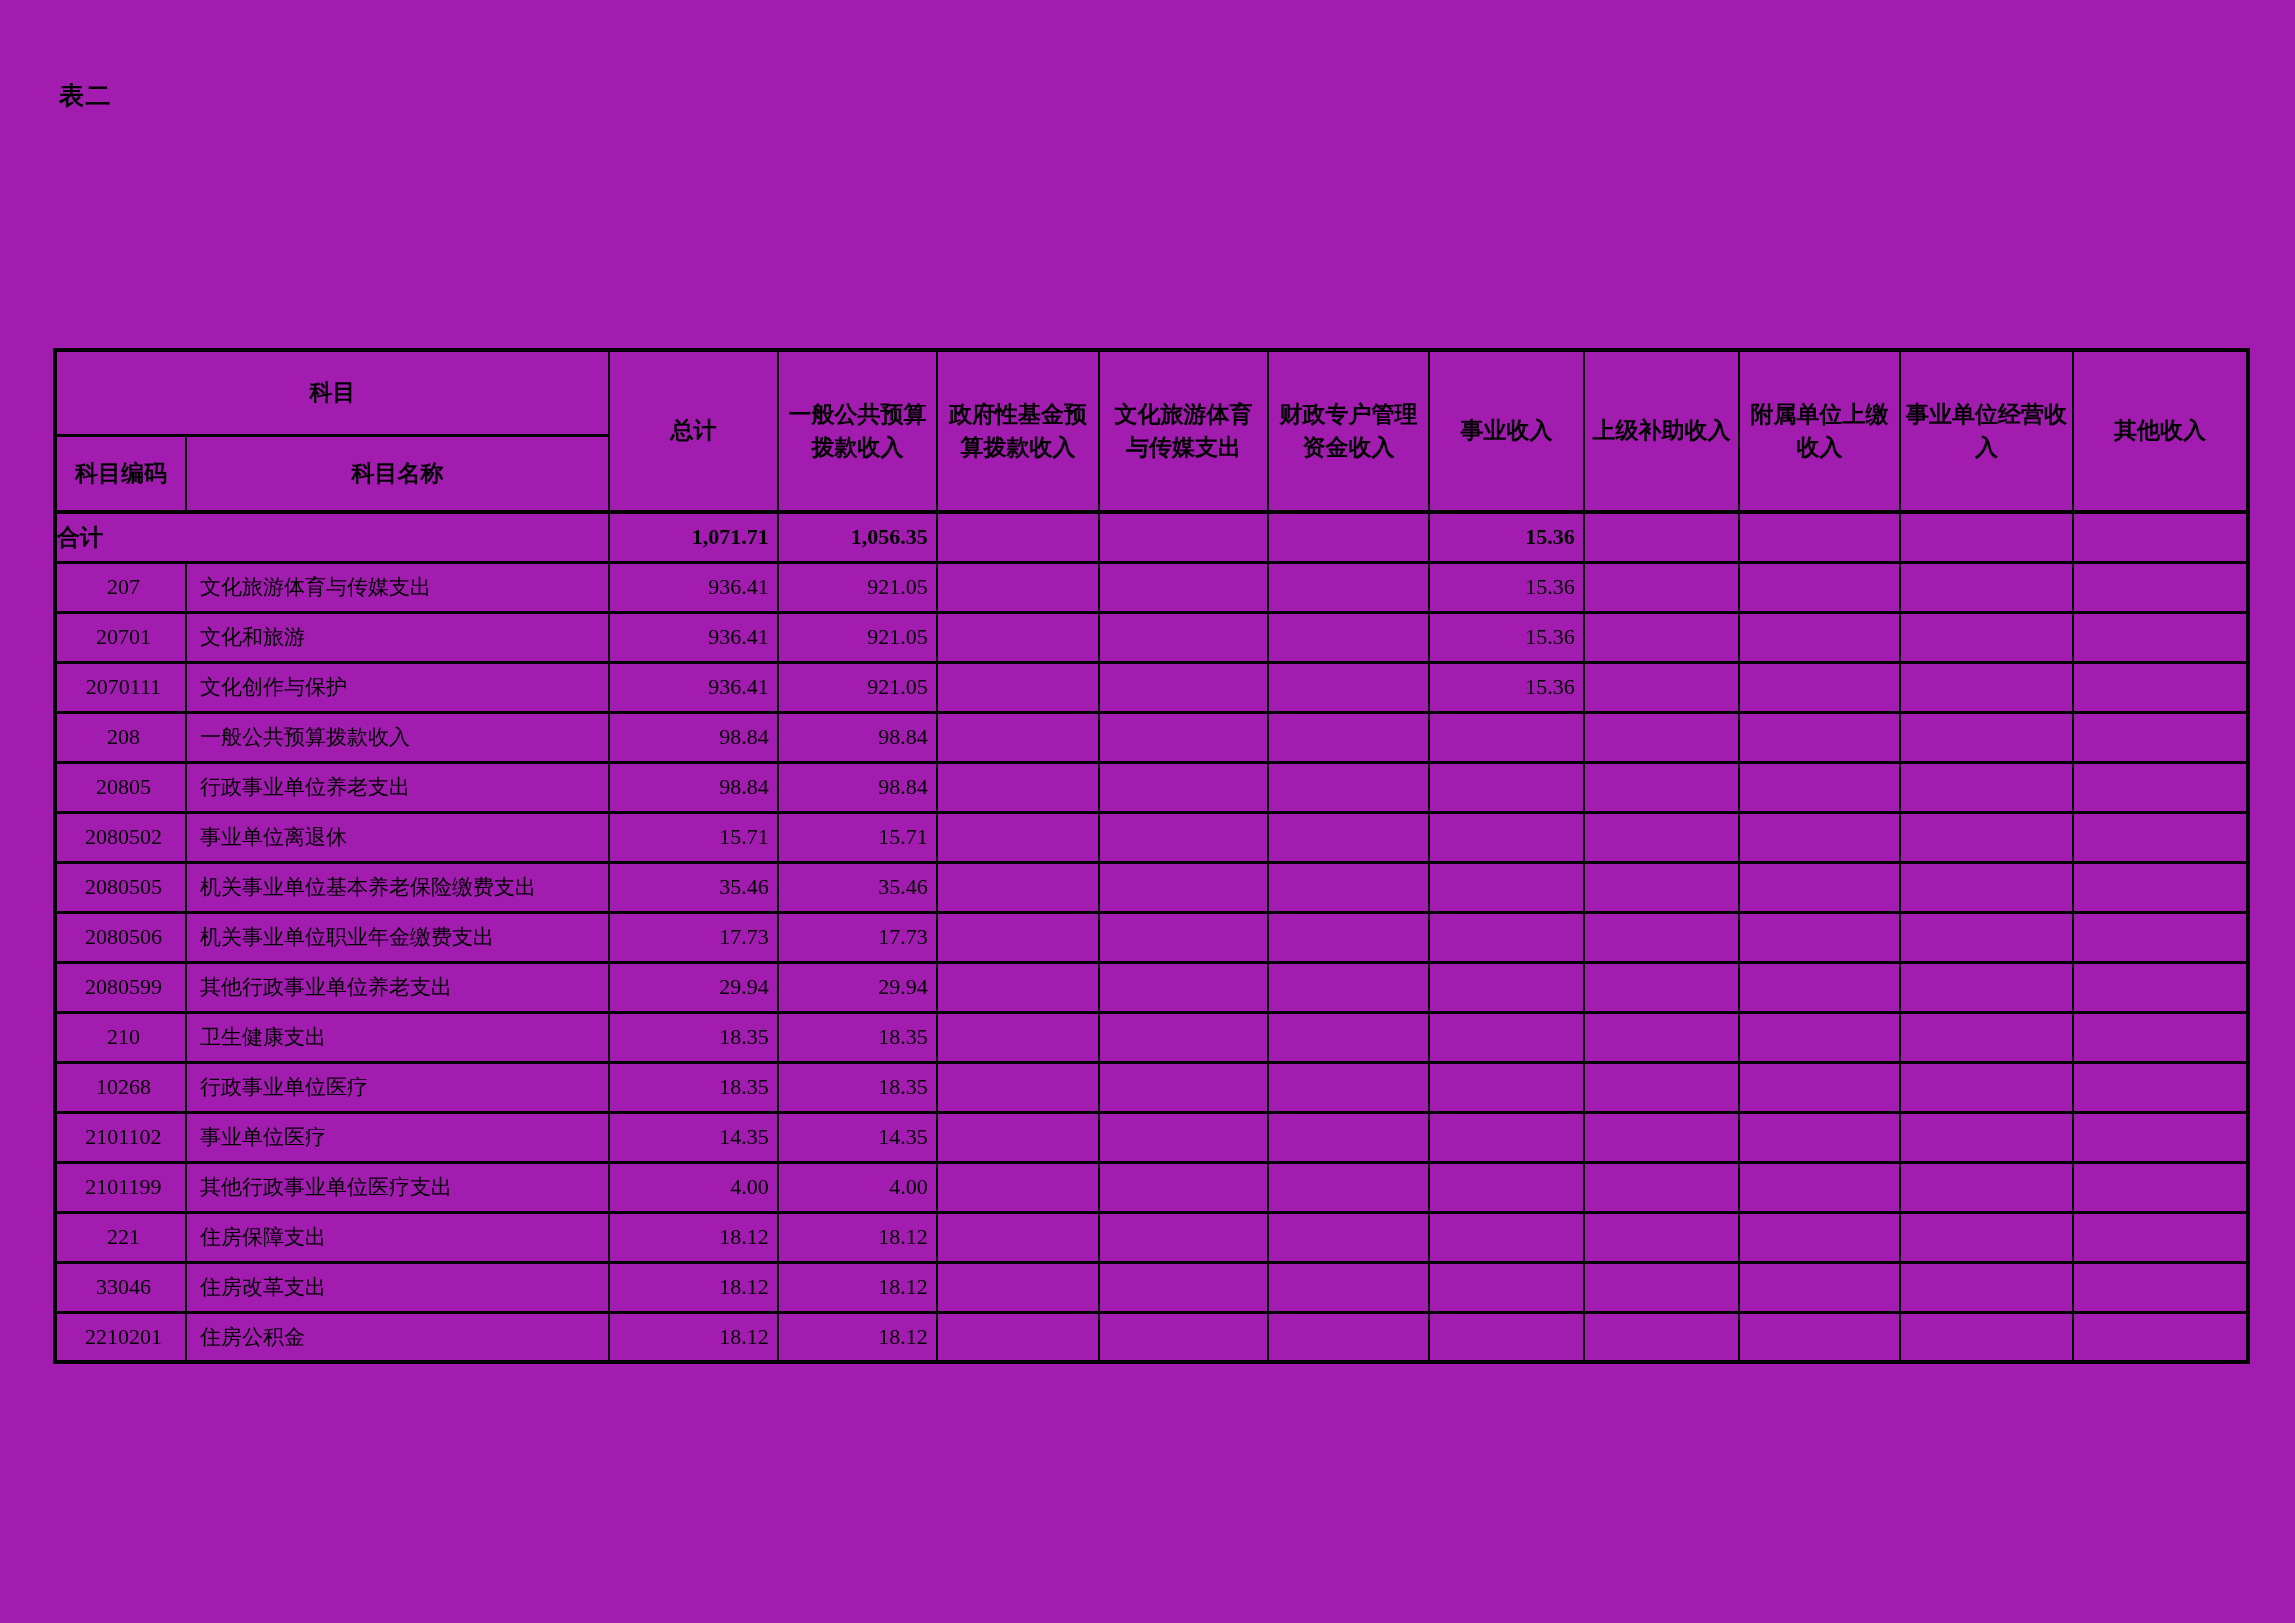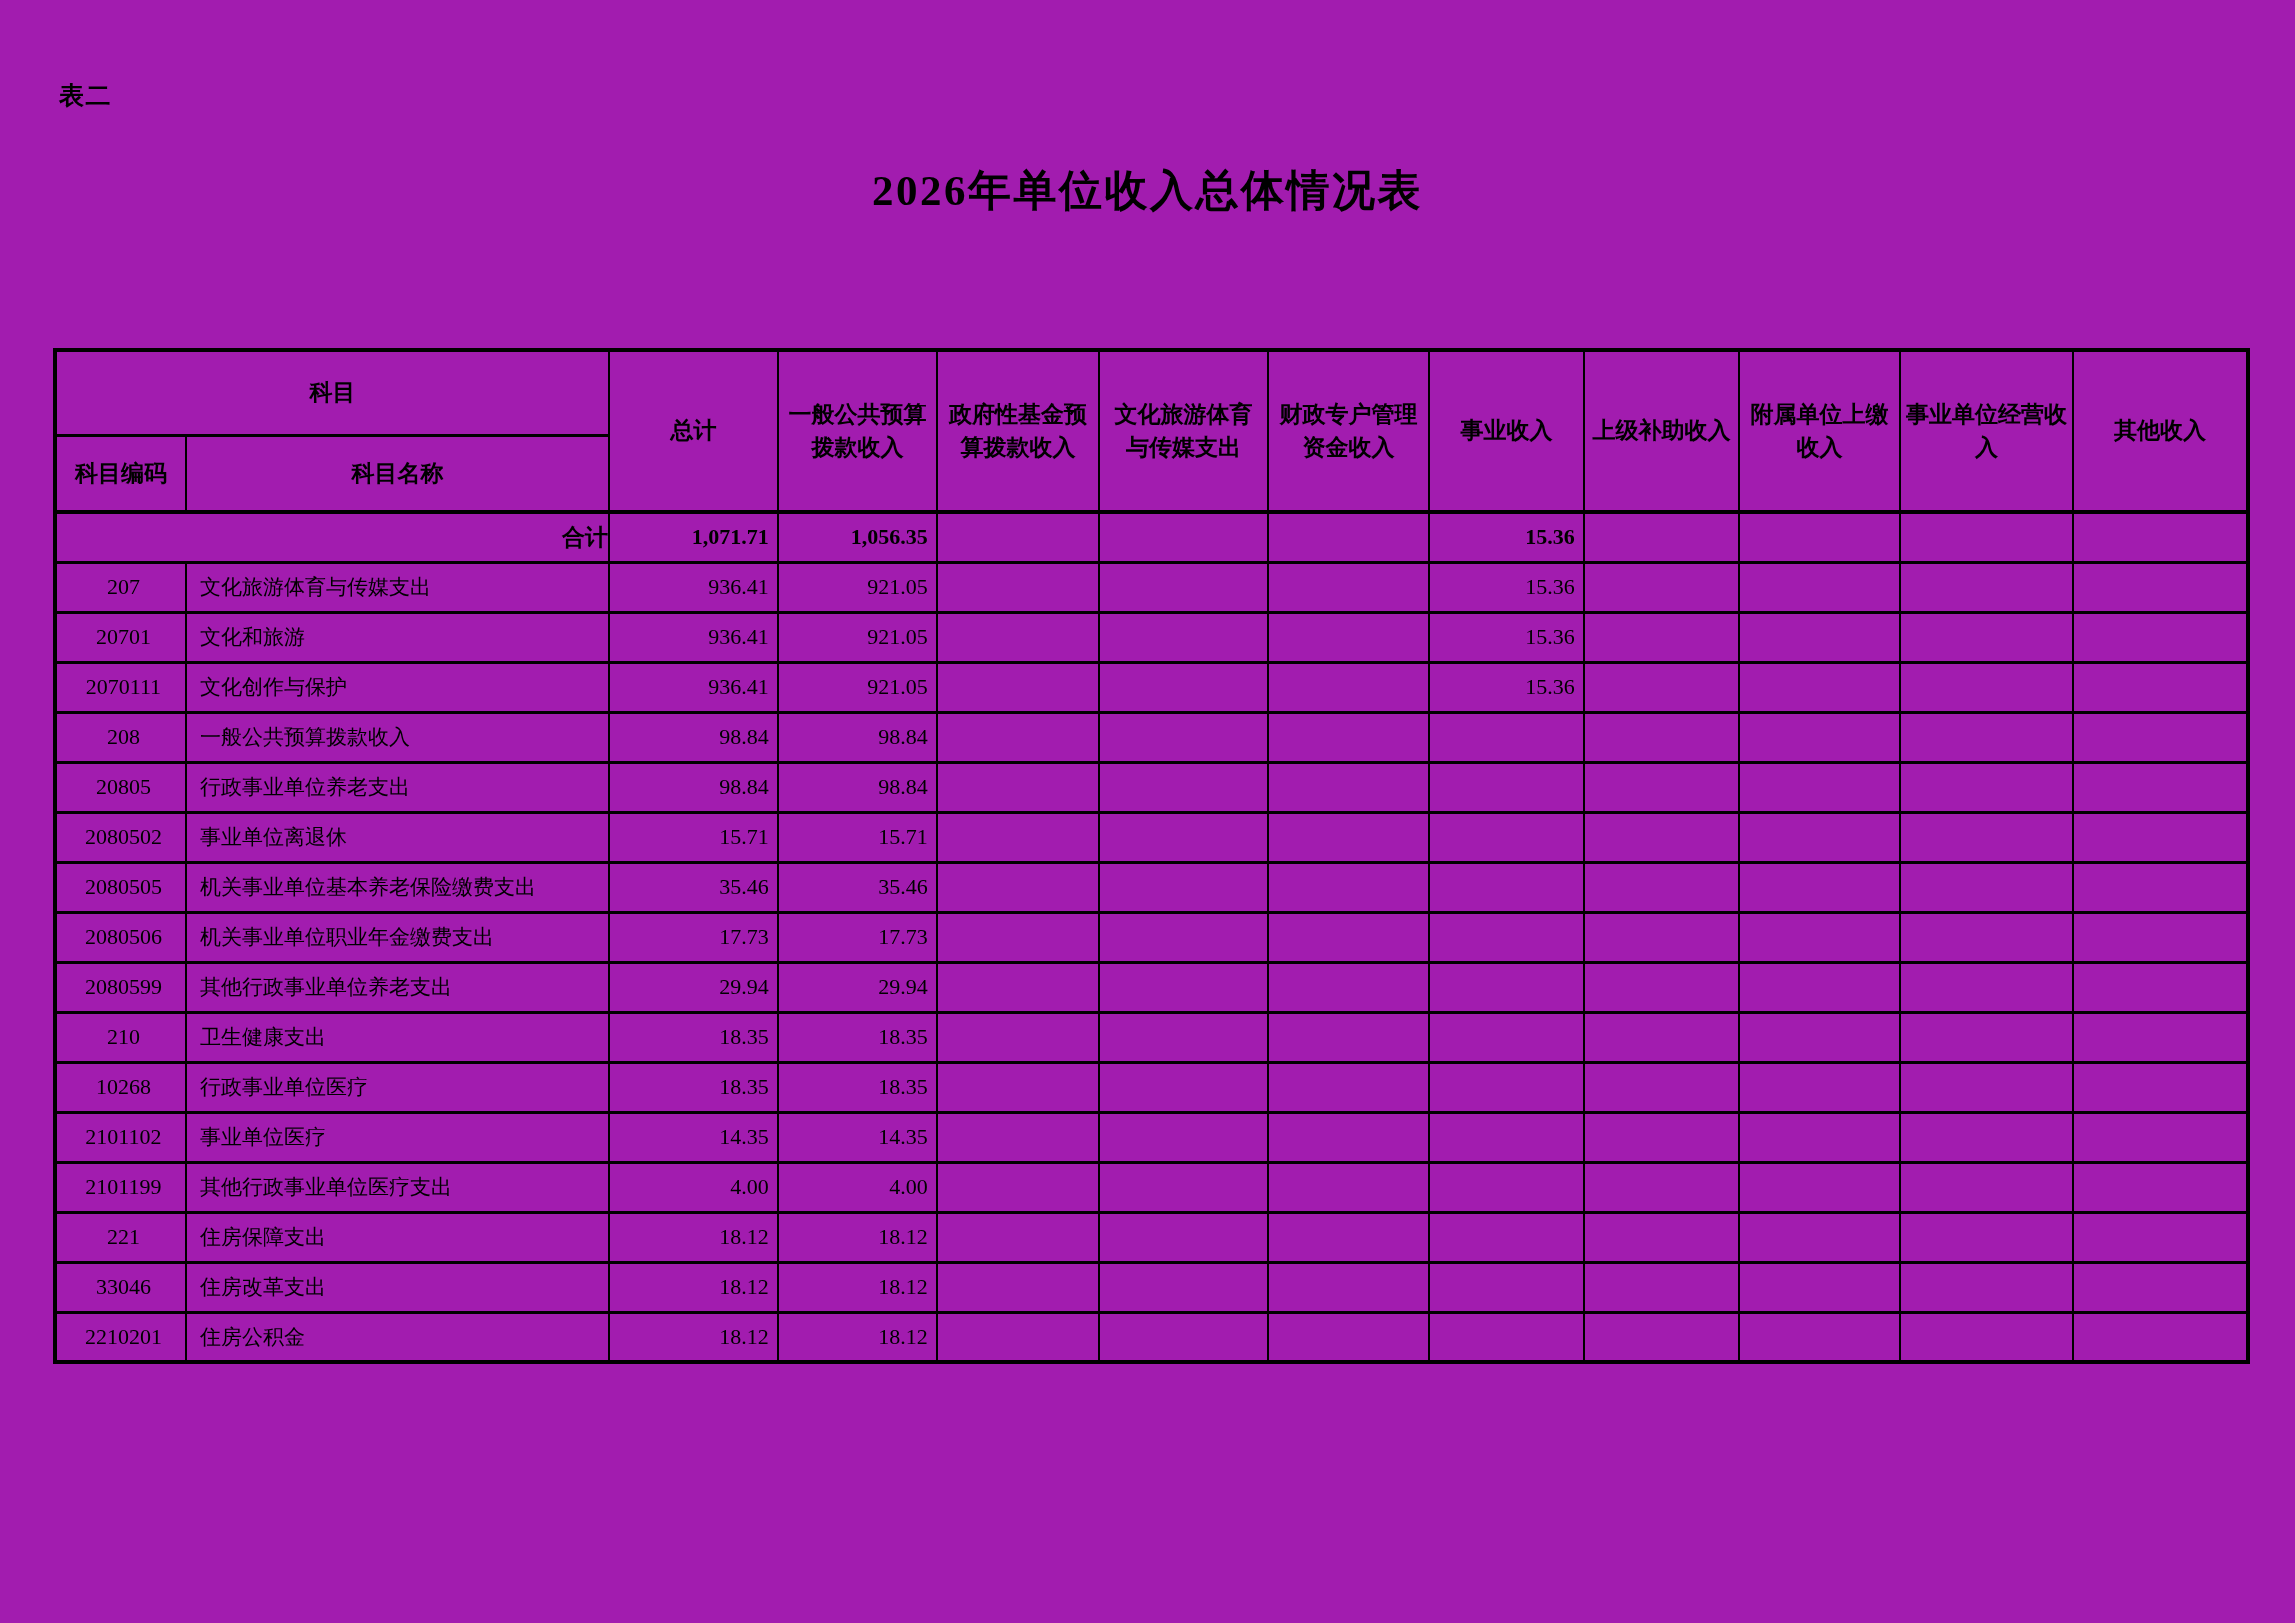--- a/index.html
+++ b/index.html
@@ -82,33 +82,32 @@
     vertical-align: middle;
   }
   td.num {
     text-align: right;
     padding-right: 8.2px;
     font-size: 22px;
     vertical-align: middle;
   }
   tr.total-row td { font-weight: bold; }
   tr.total-row td.total-label {
-    text-align: right;
+    text-align: left;
     font-size: 23px;
     vertical-align: middle;
   }
 </style>
 </head>
 <body>
 
 <div class="page">
 
   <div class="table-tag">表二</div>
 
-  <div class="doc-title">2026年单位收入总体情况表</div>
 
 
   <table class="income-table">
     <colgroup>
       <col style="width:131px">
       <col style="width:423px">
       <col style="width:169px">
       <col style="width:159px">
       <col style="width:162px">
       <col style="width:169px">

